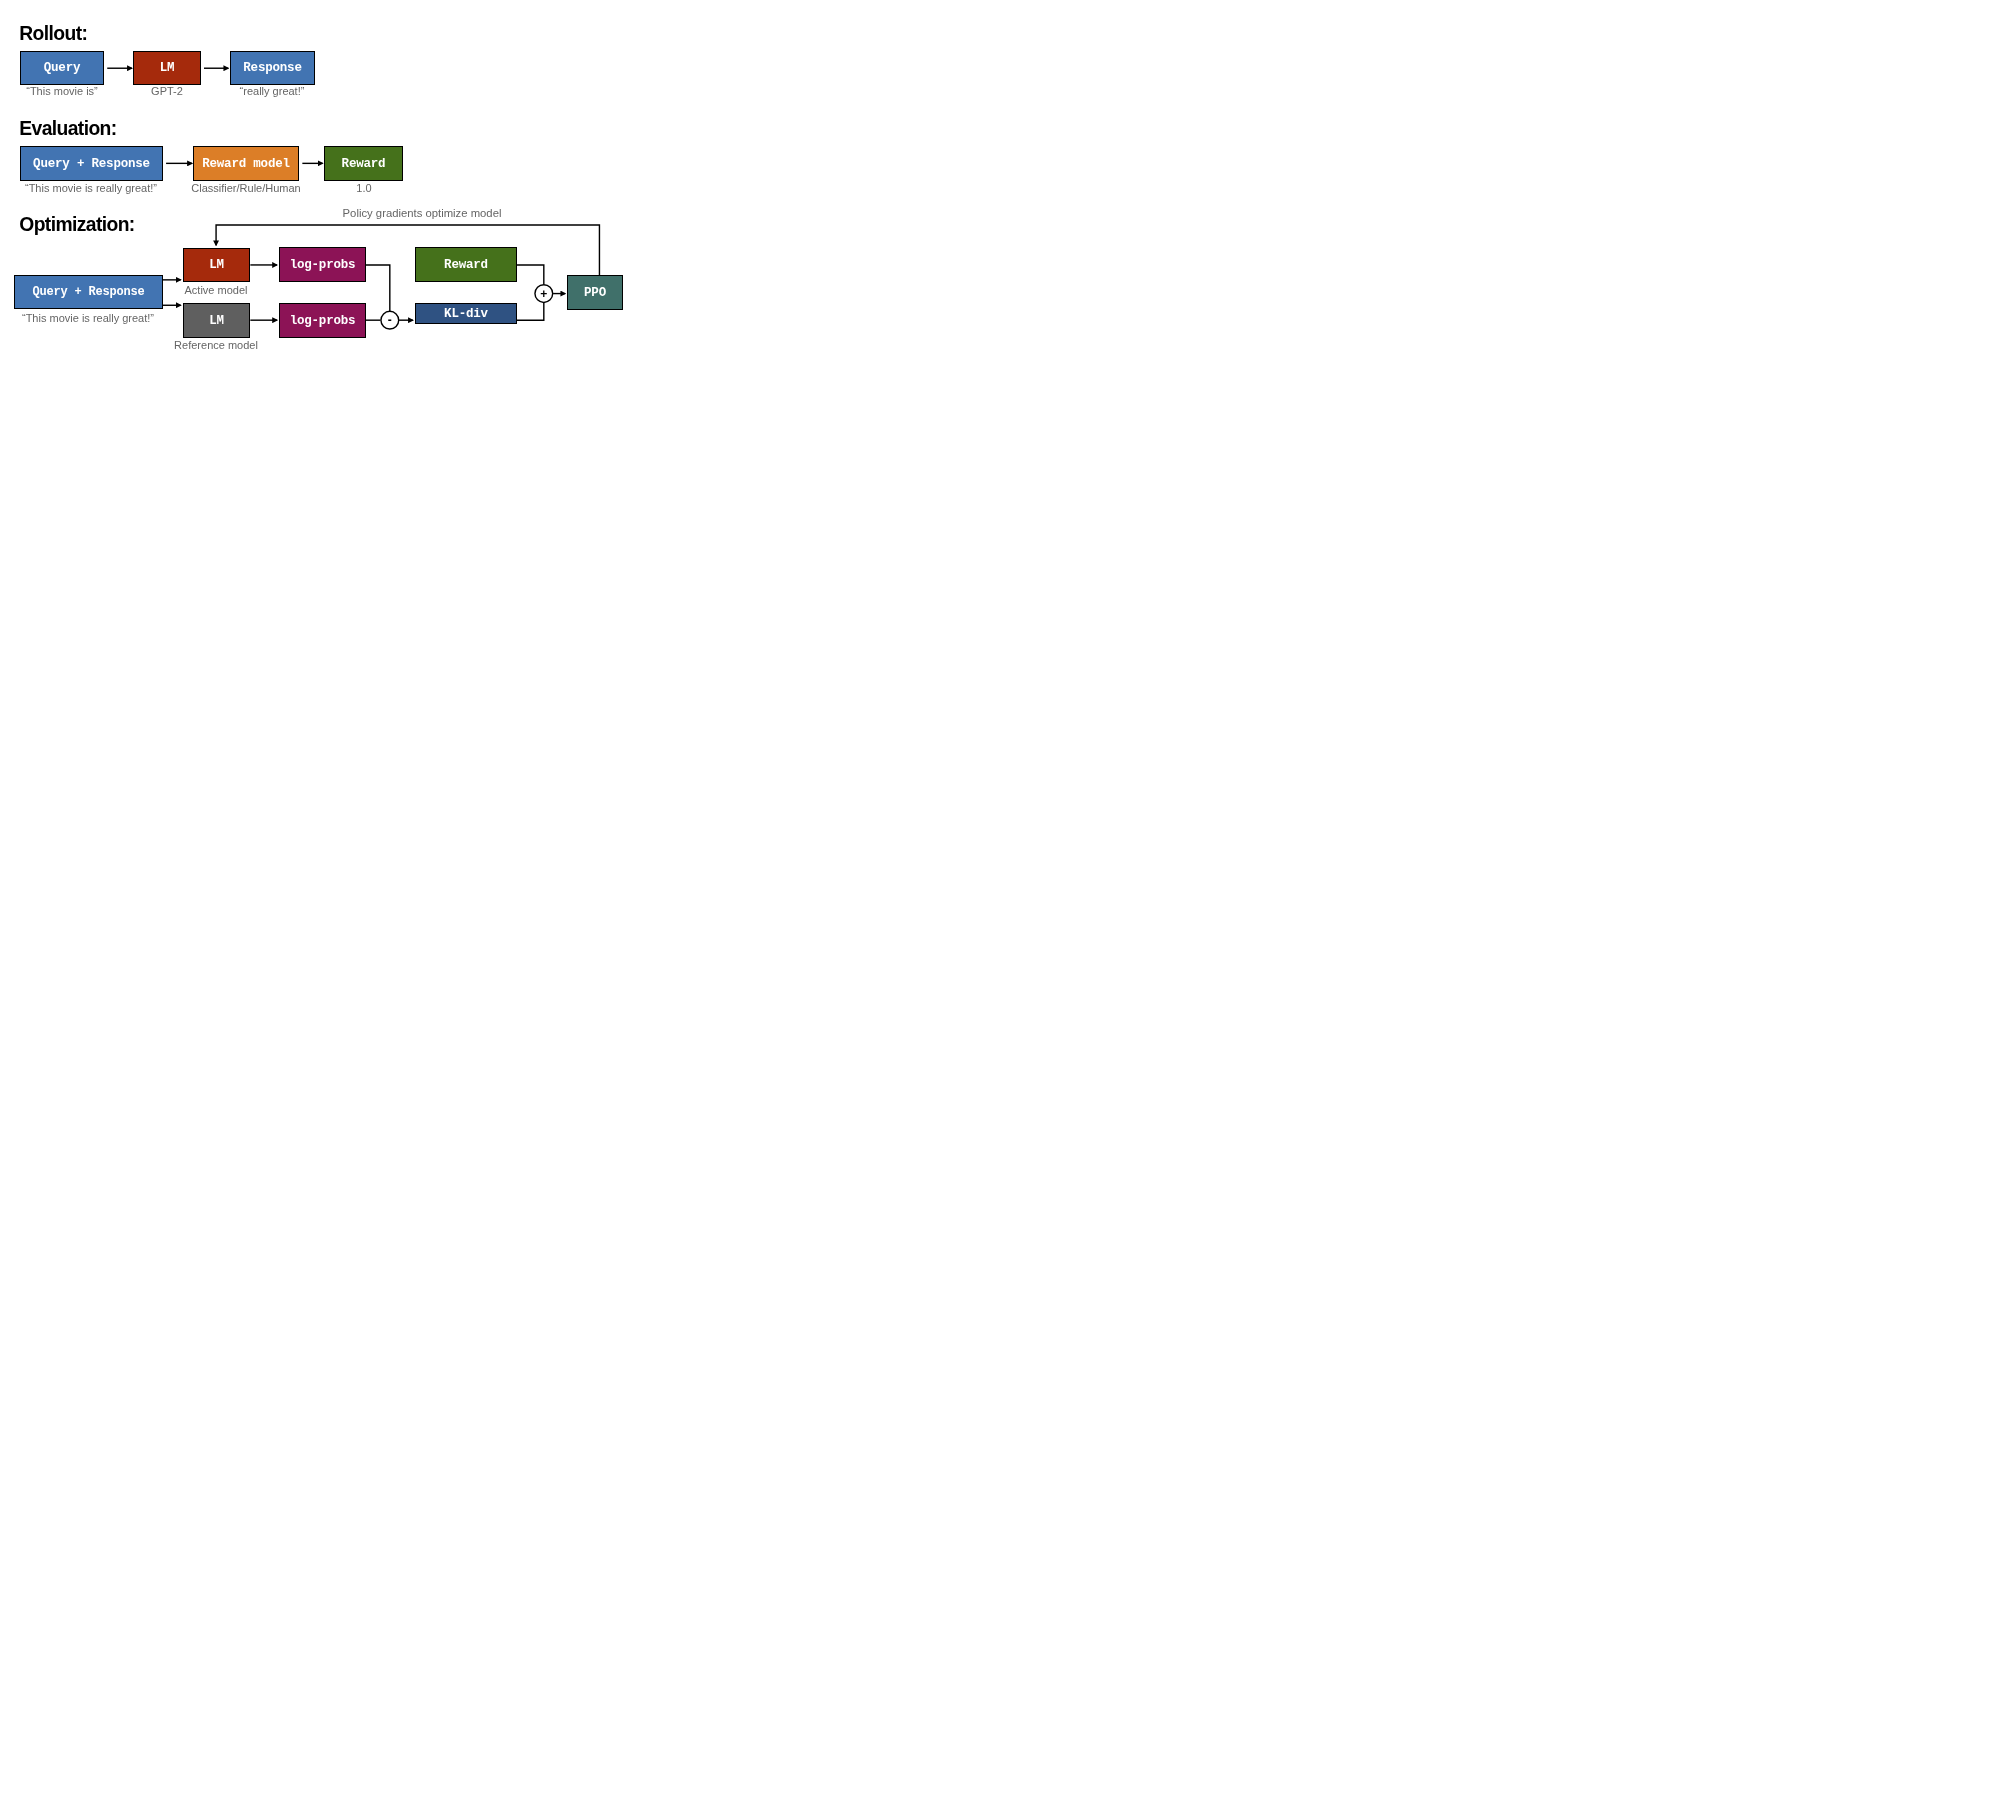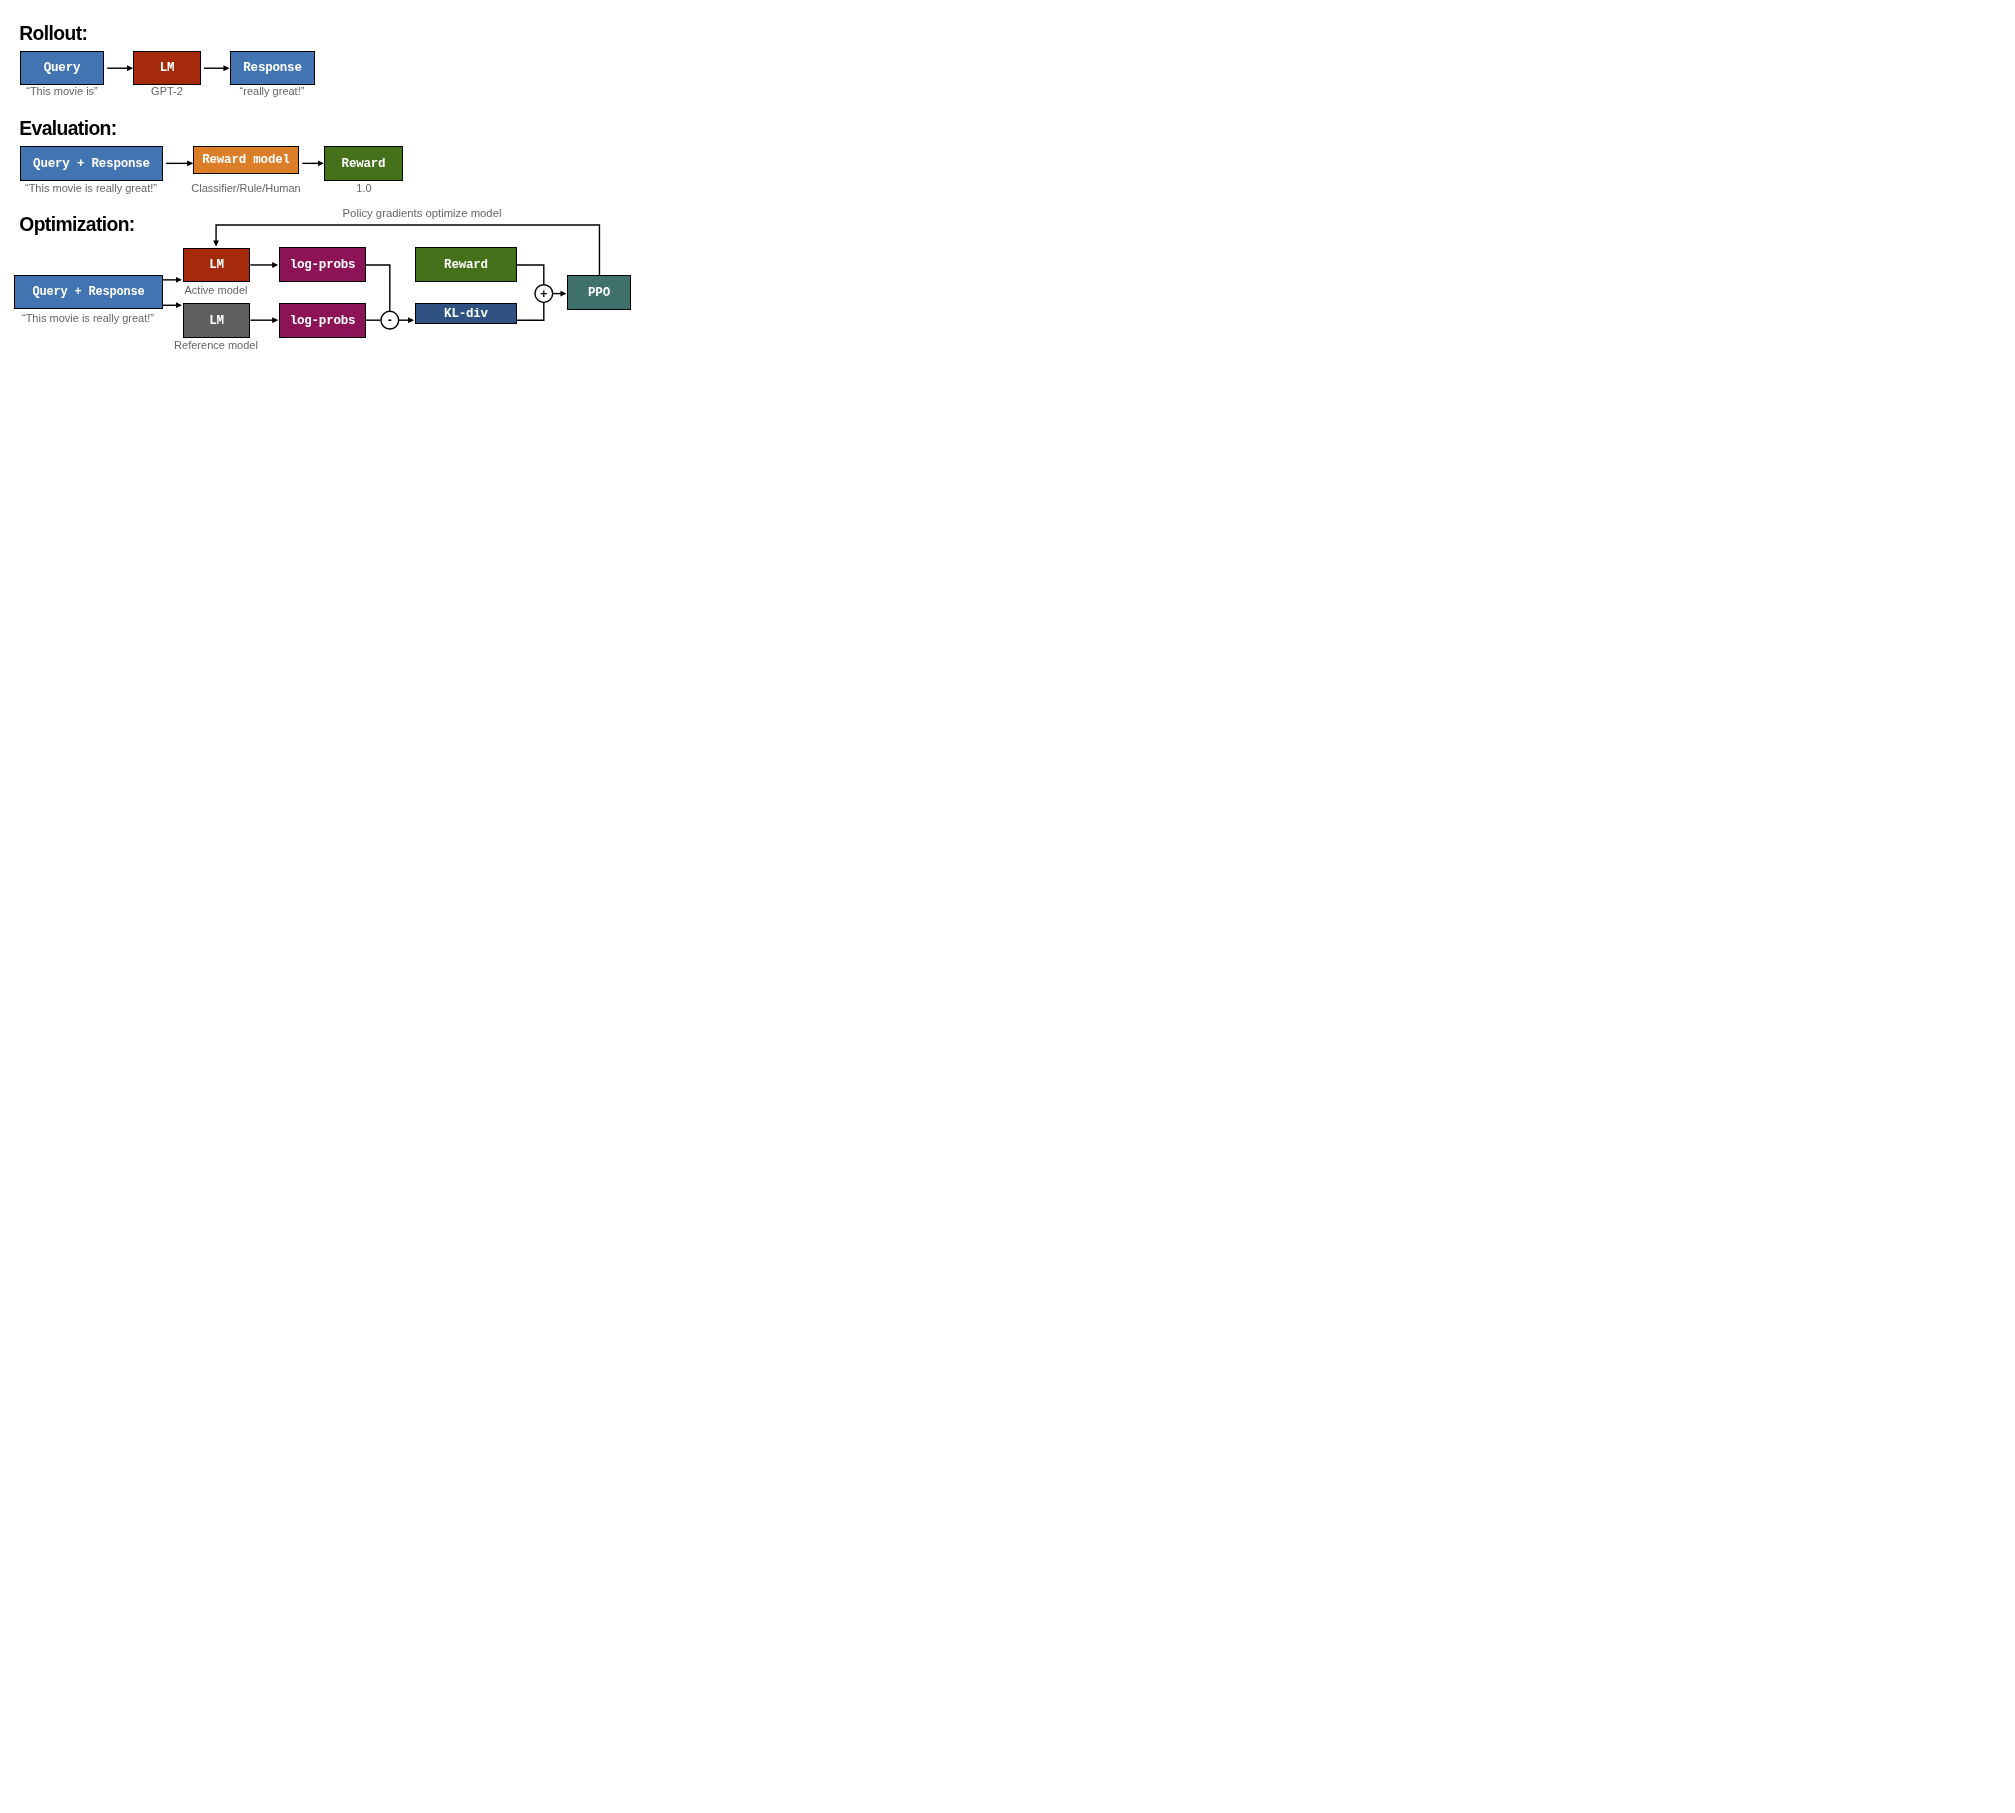--- a/index.html
+++ b/index.html
@@ -67,34 +67,34 @@
   }
   
   .b-q1{left:20px;top:51px;width:84px;height:34px;}
   .b-lm1{left:133px;top:51px;width:68px;height:34px;}
   .b-r1{left:230px;top:51px;width:85px;height:34px;}
   .c-q1{left:62px;top:85px;}
   .c-lm1{left:167px;top:85px;}
   .c-r1{left:272px;top:85px;}
   
   .b-qr2{left:20px;top:146px;width:143px;height:35px;}
-  .b-rm2{left:193px;top:146px;width:106px;height:28px;}
+  .b-rm2{left:193px;top:146px;width:106px;height:35px;}
   .b-rw2{left:324px;top:146px;width:79px;height:35px;}
   .c-qr2{left:91px;top:182px;}
   .c-rm2{left:246px;top:182px;}
   .c-rw2{left:364px;top:182px;}
   
   .b-qr3{left:14px;top:275px;width:149px;height:34px;font-size:12px;}
   .b-lmA{left:183px;top:248px;width:67px;height:34px;}
   .b-lpA{left:279px;top:247px;width:87px;height:35px;}
   .b-rw3{left:415px;top:247px;width:102px;height:35px;}
   .b-lmR{left:183px;top:303px;width:67px;height:35px;}
   .b-lpR{left:279px;top:303px;width:87px;height:35px;}
   .b-kl3{left:415px;top:303px;width:102px;height:21px;}
-  .b-ppo{left:567px;top:275px;width:64px;height:35px;}
+  .b-ppo{left:567px;top:275px;width:56px;height:35px;}
   .c-qr3{left:88px;top:312px;}
   .c-lmA{left:216px;top:284px;}
   .c-lmR{left:216px;top:339px;}
   .t-rollout{left:19.3px;top:22.6px;}
   .t-evaluation{left:19.3px;top:118px;}
   .t-optimization{left:19.3px;top:214px;}
   .fb-label{left:406px;top:207px;margin-left:16px;}
   .conn{stroke:var(--line-black);stroke-width:3.5;fill:none;}
   .node-circle{fill:#ffffff;stroke:var(--line-black);stroke-width:3.5;}
   .node-op{font-family:"Liberation Sans","DejaVu Sans",sans-serif;font-size:30px;font-weight:bold;fill:#000;text-anchor:middle;}

